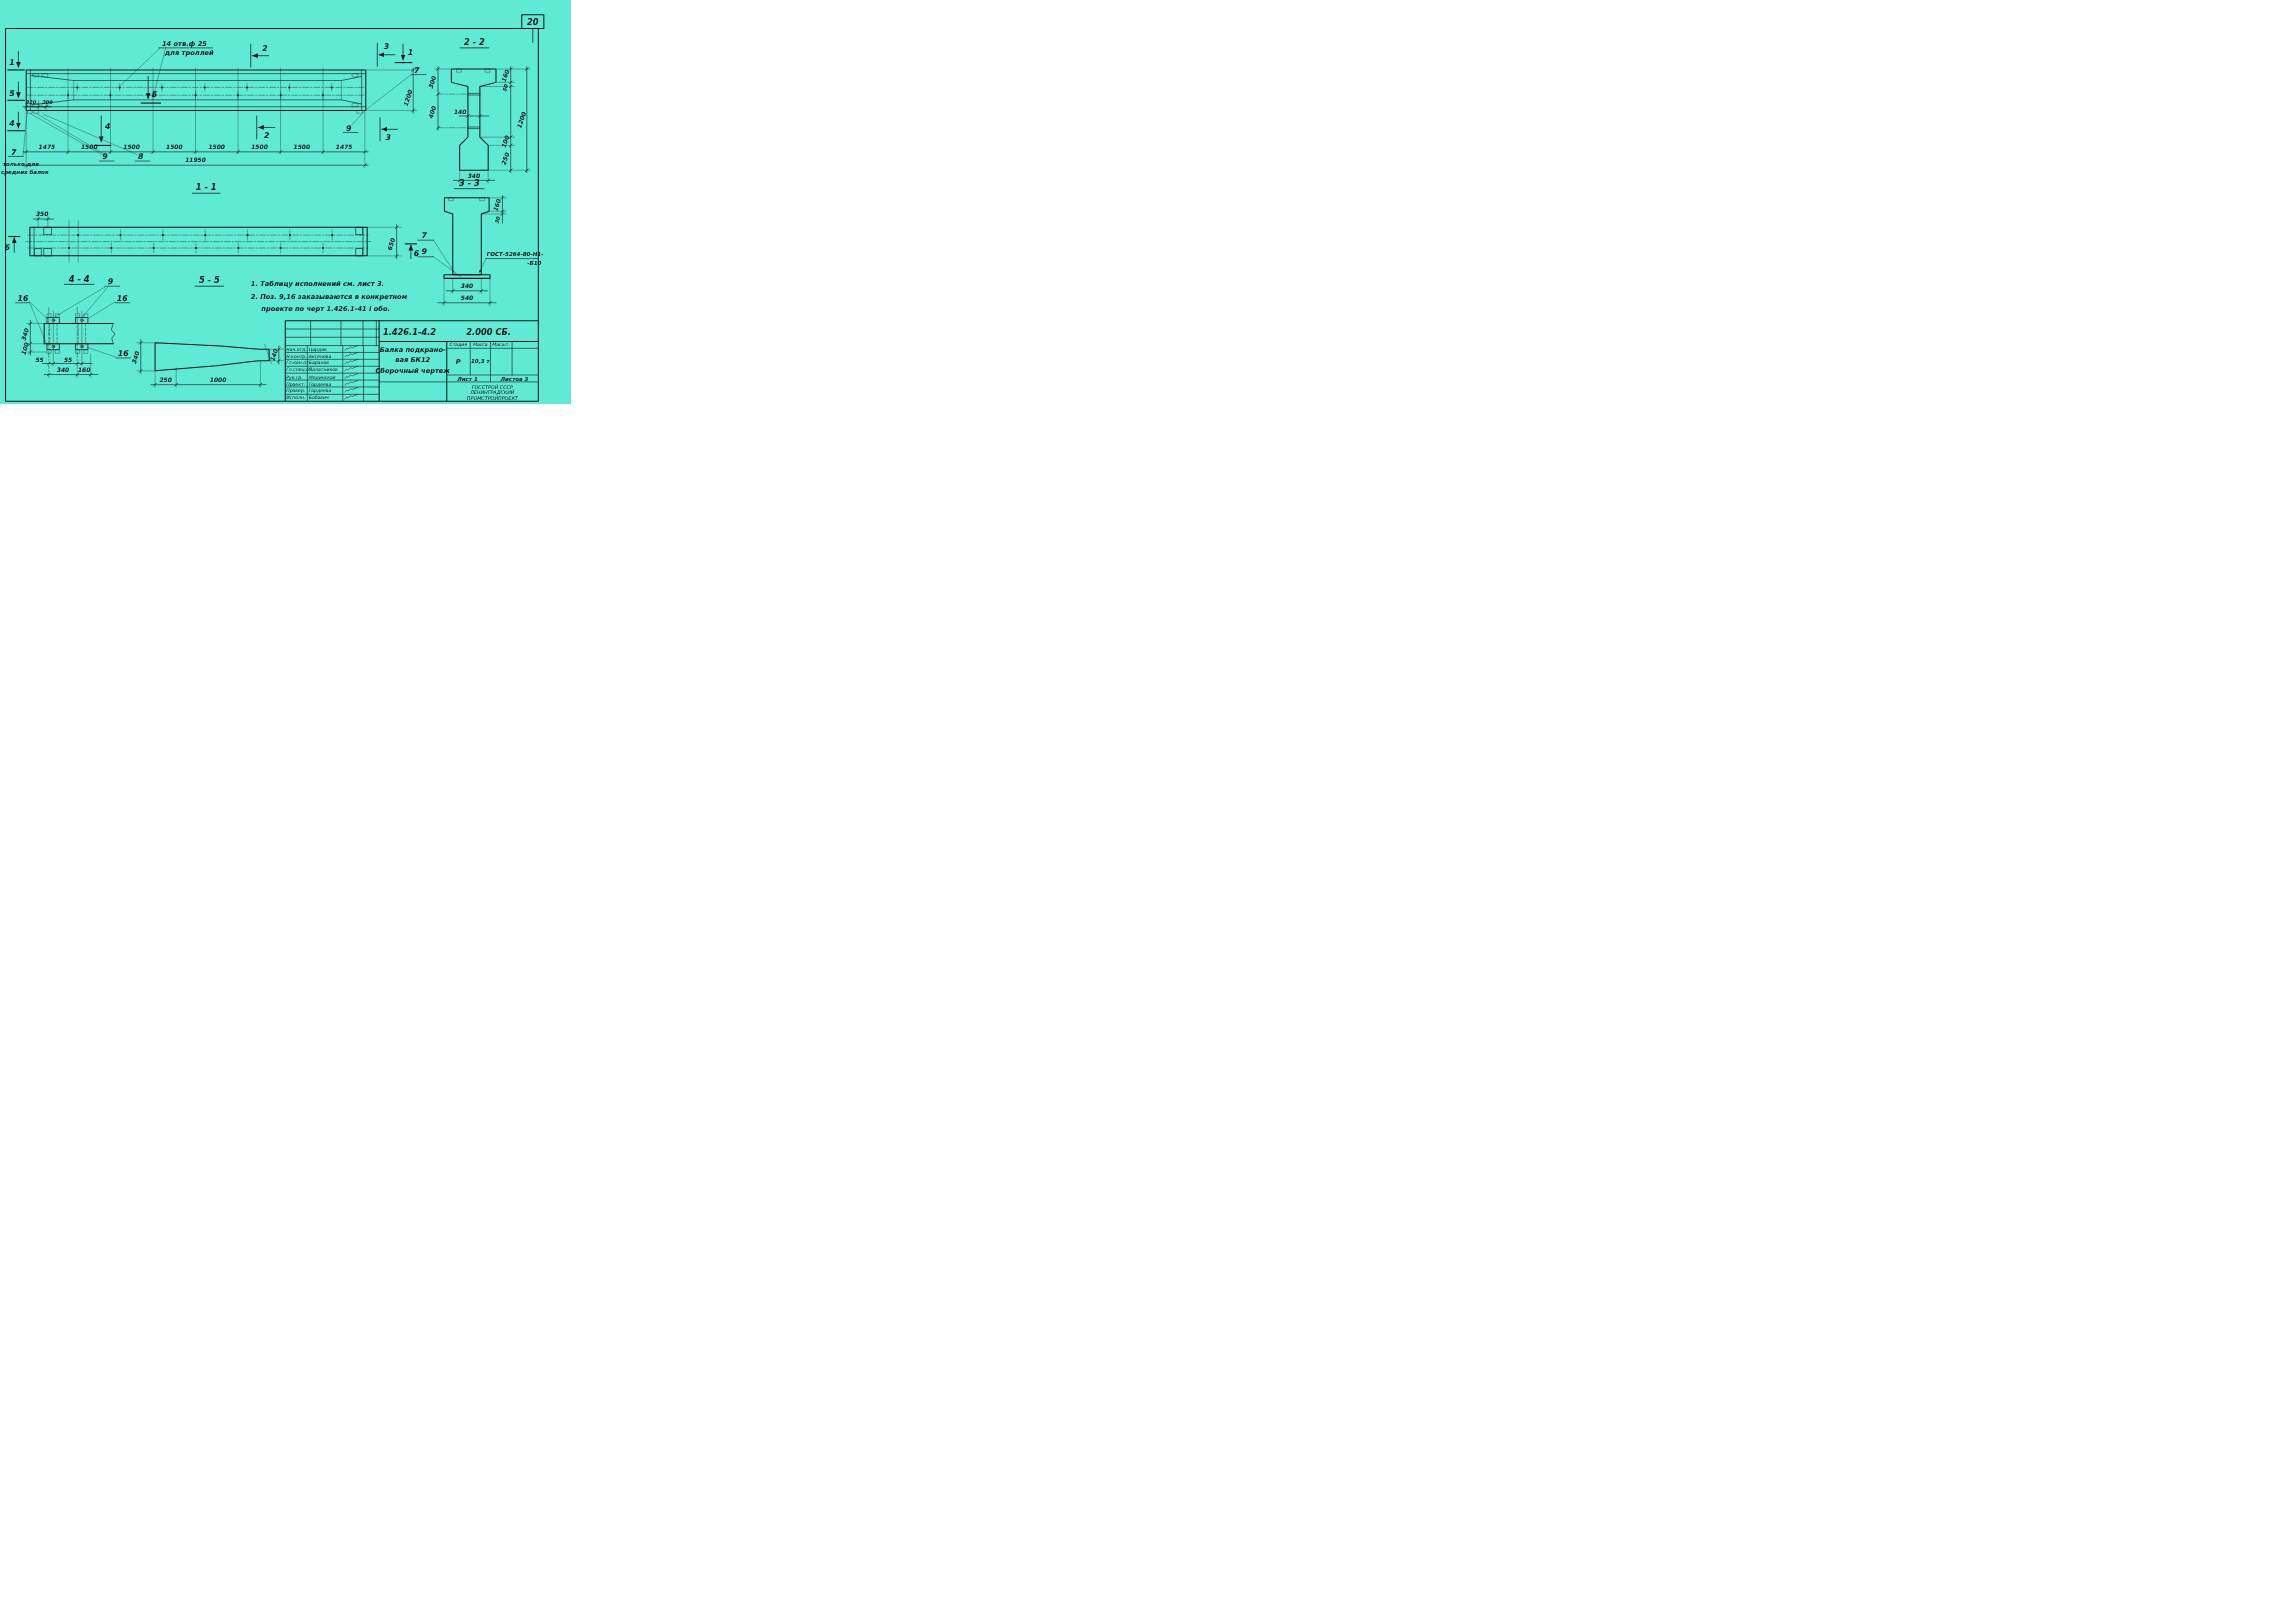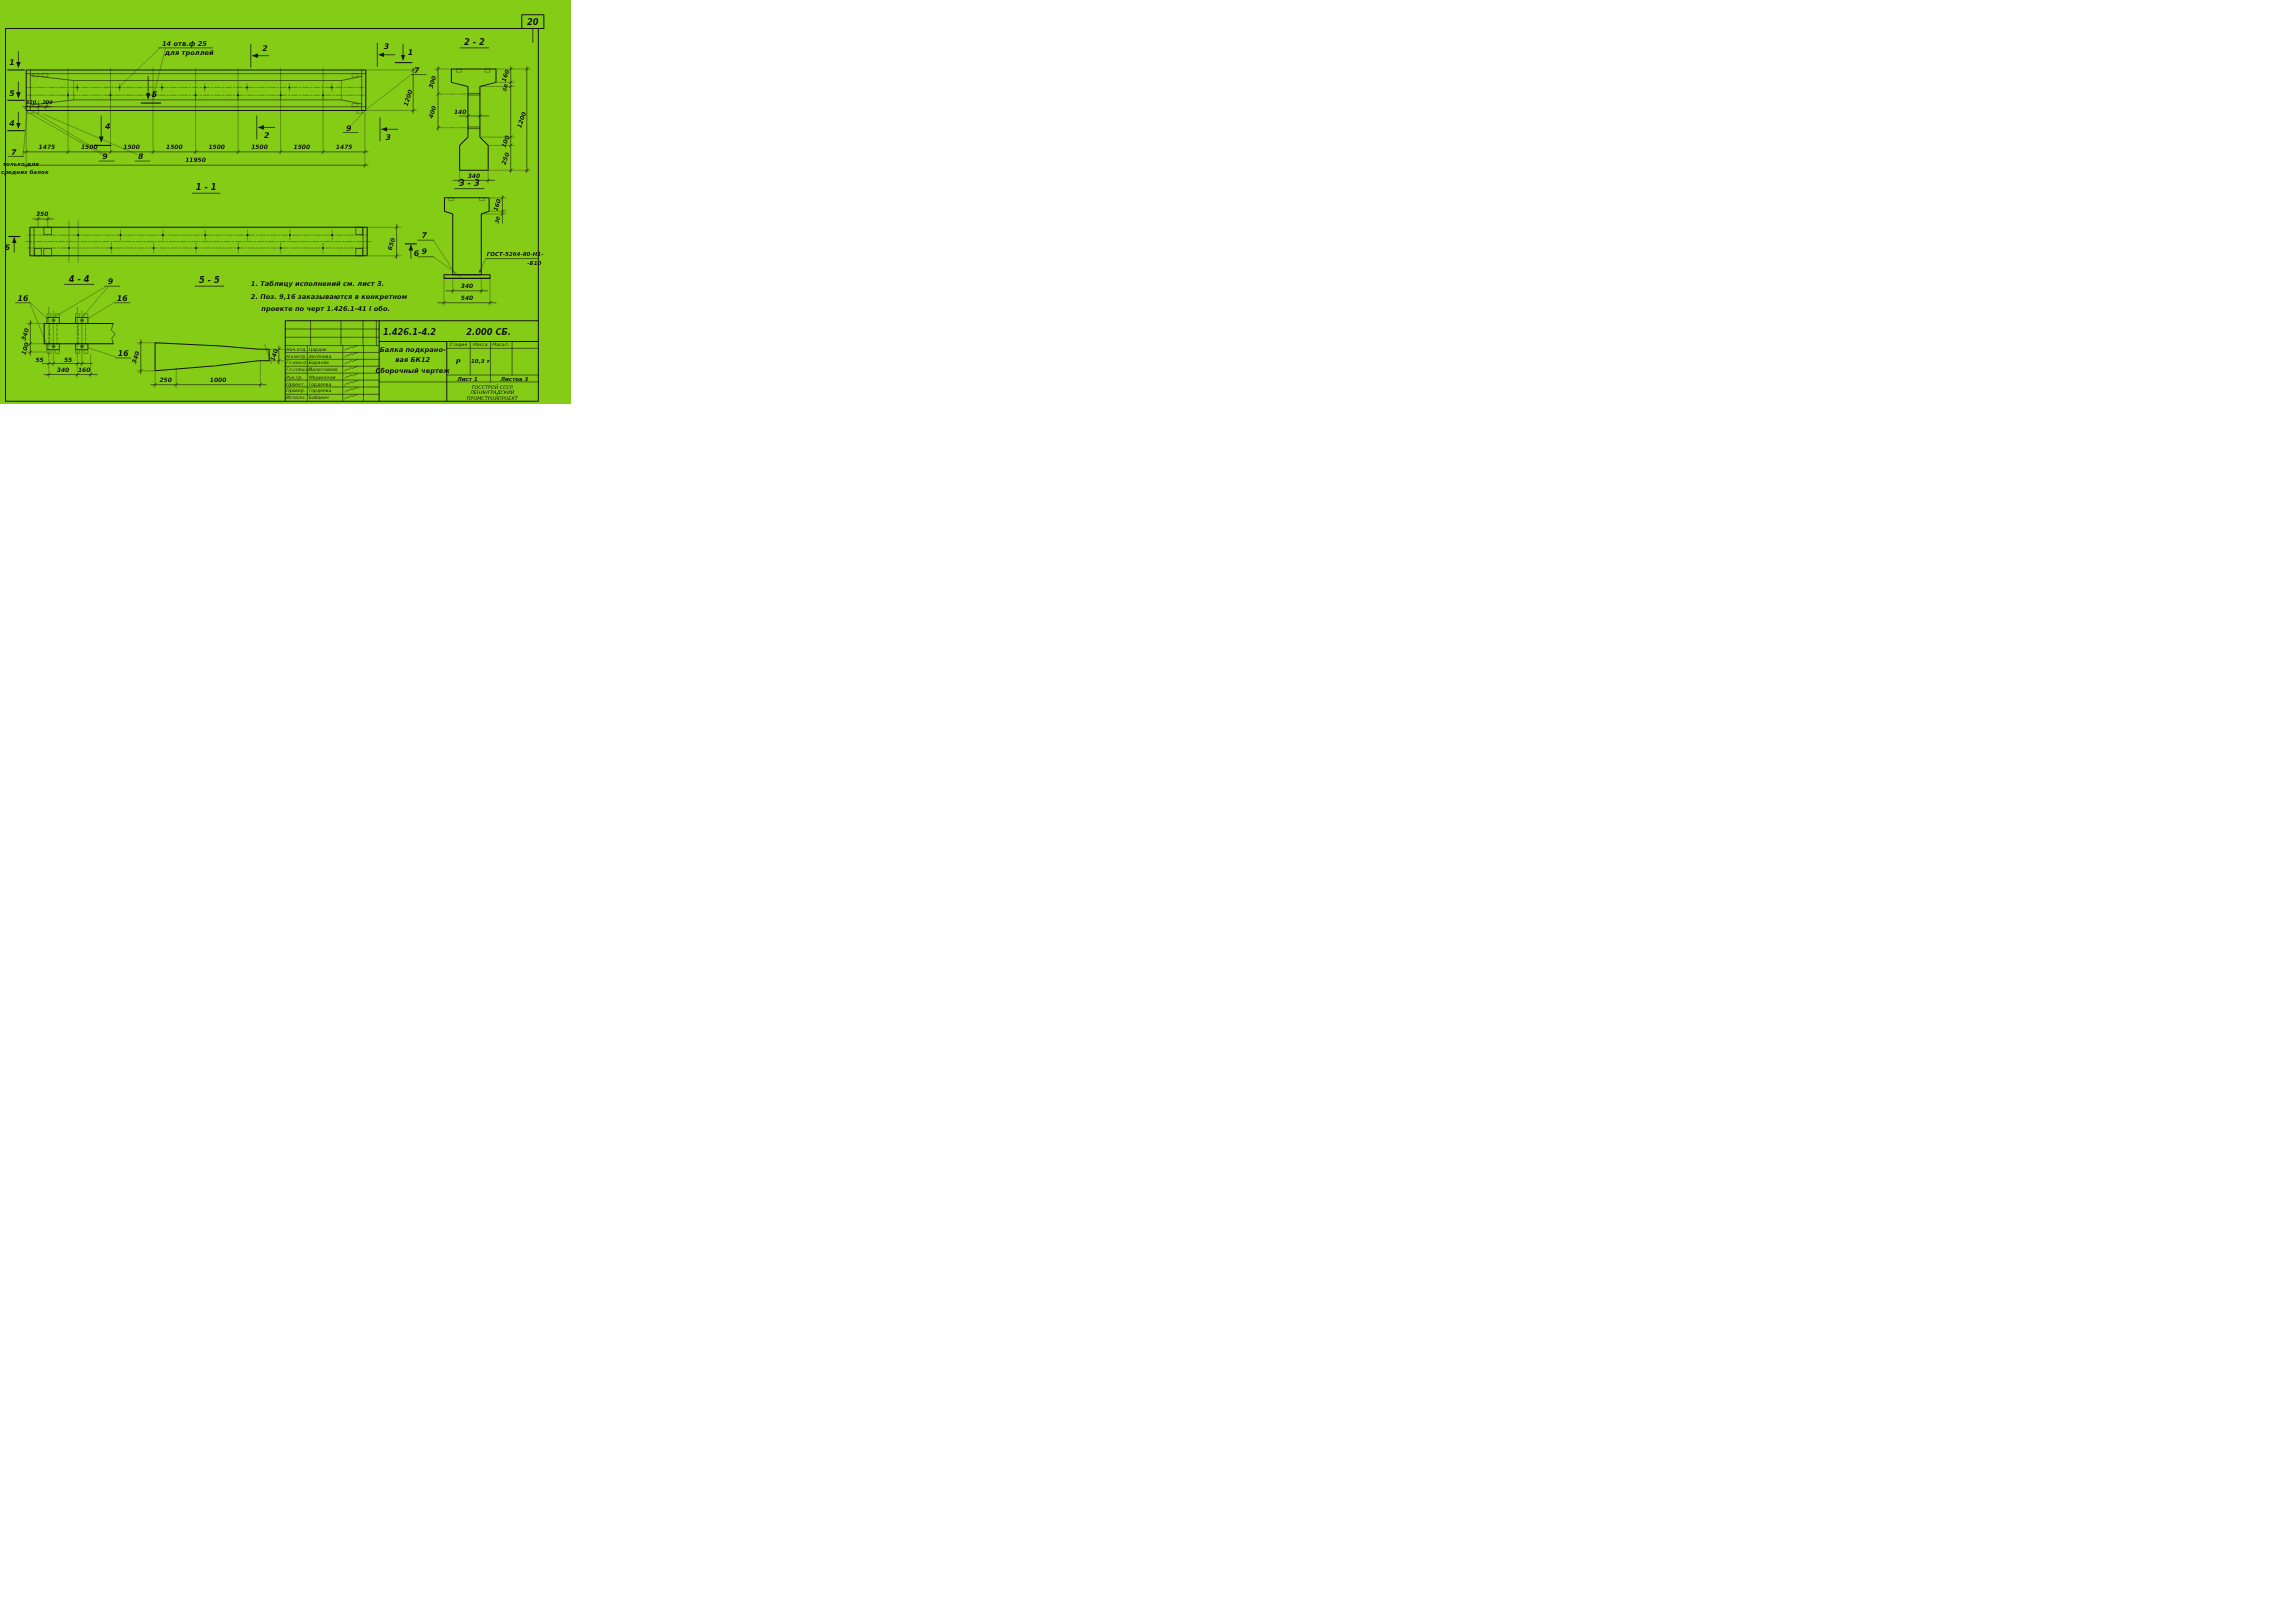--- a/index.html
+++ b/index.html
@@ -1,16 +1,16 @@
 <!DOCTYPE html>
 <html style="font-size:7.4px"><head>
 <meta charset="utf-8">
 <style>
   html,body{margin:0;padding:0;background:#ffffff;}
-  .sheet{width:571px;height:404px;position:relative;background:#84cc16;text-align:center;}
+  .sheet{width:571px;height:404px;position:relative;background:#5eead4;text-align:center;}
   svg{display:block;}
   svg text{font-family:"DejaVu Sans",sans-serif;font-style:italic;fill:#141414;}
   .ln{stroke:#141414;fill:none;stroke-width:1.3;stroke-linecap:round;stroke-linejoin:round;}
   .thick{stroke-width:2.2;}
   .med{stroke-width:1.6;}
   .thin{stroke-width:0.7;}
   .dd{stroke-dasharray:13,4,3,4;stroke-width:0.8;}
   .hid{stroke-dasharray:6,4;stroke-width:0.9;}
   .tick{stroke:#141414;stroke-width:1.6;}
   .dm{font-size:13px;font-weight:bold;}

